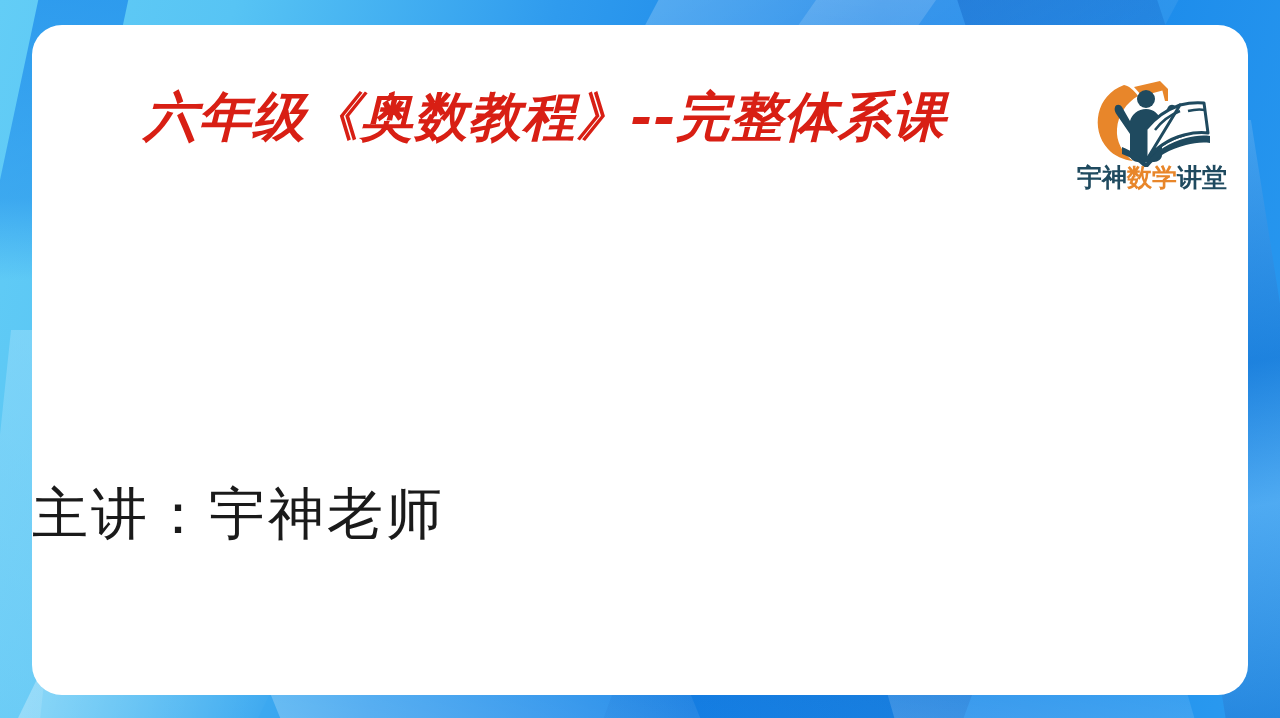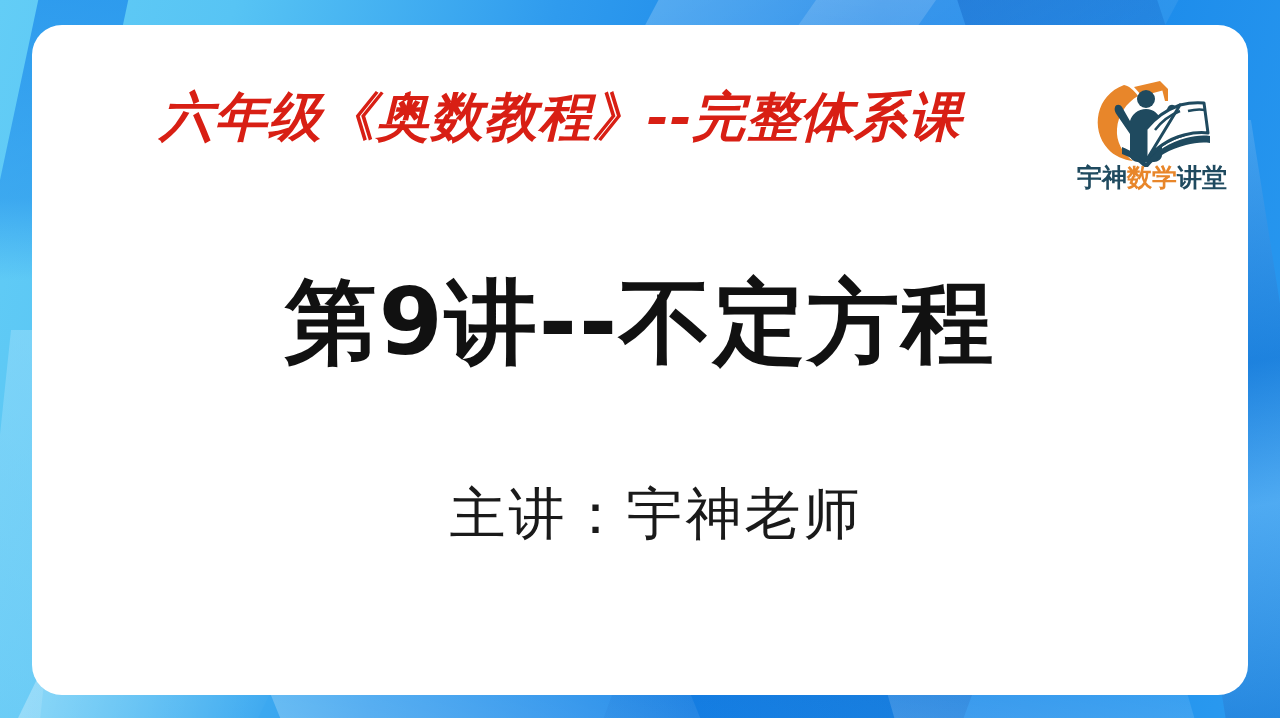--- a/index.html
+++ b/index.html
@@ -95,21 +95,21 @@
   
   .header-row {
     position: absolute;
     left: 0;
     top: 52px;
     width: 100%;
     height: 110px;
   }
   .course-title {
     position: absolute;
-    left: 24px;
+    left: 8px;
     top: 10px;
     width: 1010px;
     text-align: center;
     color: #d81f14;
     font-family: "DejaVu Serif", "Liberation Serif", serif;
     font-weight: bold;
     font-style: italic;
     font-size: 53px;
     letter-spacing: 1px;
     white-space: nowrap;
@@ -159,24 +159,23 @@
     font-weight: bold;
     font-size: 92px;
     letter-spacing: 2px;
     white-space: nowrap;
     line-height: 1.2;
   }
 
   
   .presenter {
     position: absolute;
-    left: 16px;
+    left: 0;
     top: 455px;
     width: 100%;
-    text-align: center;
     color: #1a1a1a;
     font-family: "DejaVu Serif", "Liberation Serif", serif;
     font-size: 56px;
     letter-spacing: 3px;
     white-space: nowrap;
     line-height: 1.2;
   }
 </style>
 </head>
 <body>
@@ -229,18 +228,17 @@
                      C94 72 80 80 72 90 L70 90 Z" fill="#1f4a5f"></path>
             <path d="M70 86 C62 78 54 73 46 70 L46 77 C54 80 62 84 68 90 L70 90 Z" fill="#1f4a5f"></path>
           </svg>
         </div>
 
         <div class="logo-text"><span class="lt-dark">宇神</span><span class="lt-orange">数学</span><span class="lt-dark">讲堂</span></div>
 
       </div>
     </div>
 
-    <div class="lecture-title">第9讲--不定方程</div>
 
     <div class="presenter">主讲：宇神老师</div>
 
   </div>
 </div>
 
 </body></html>

